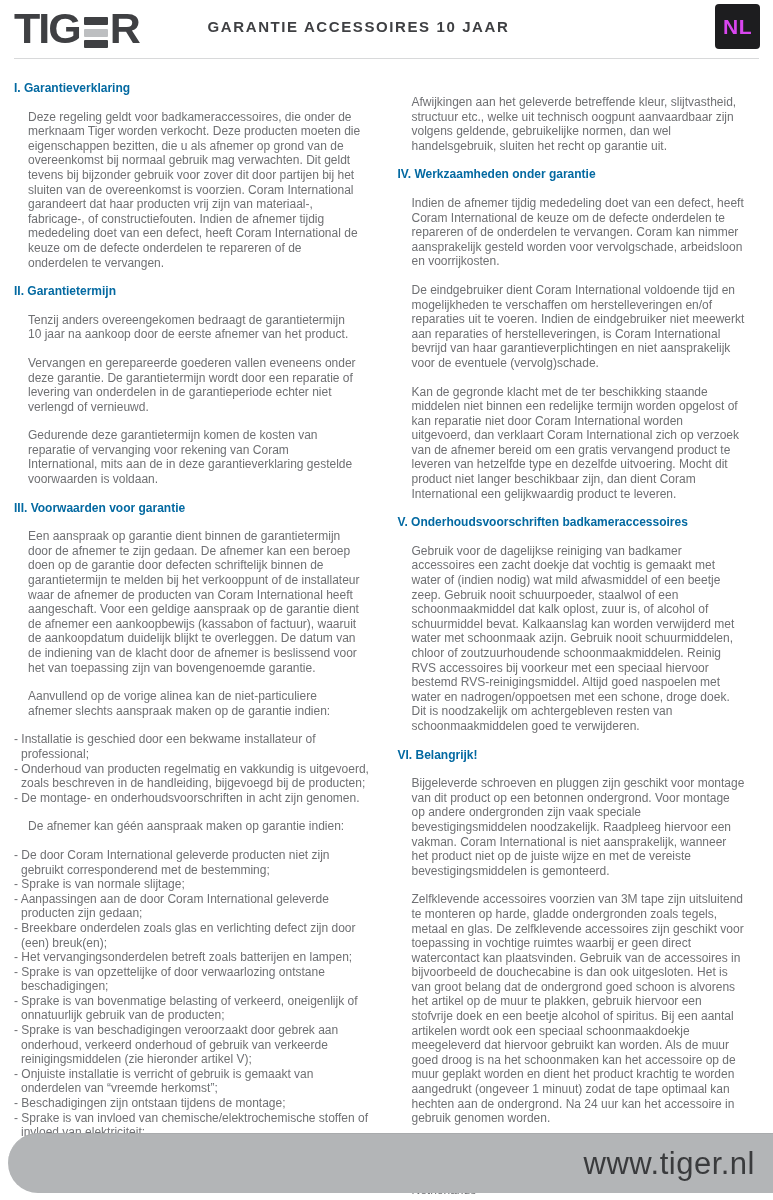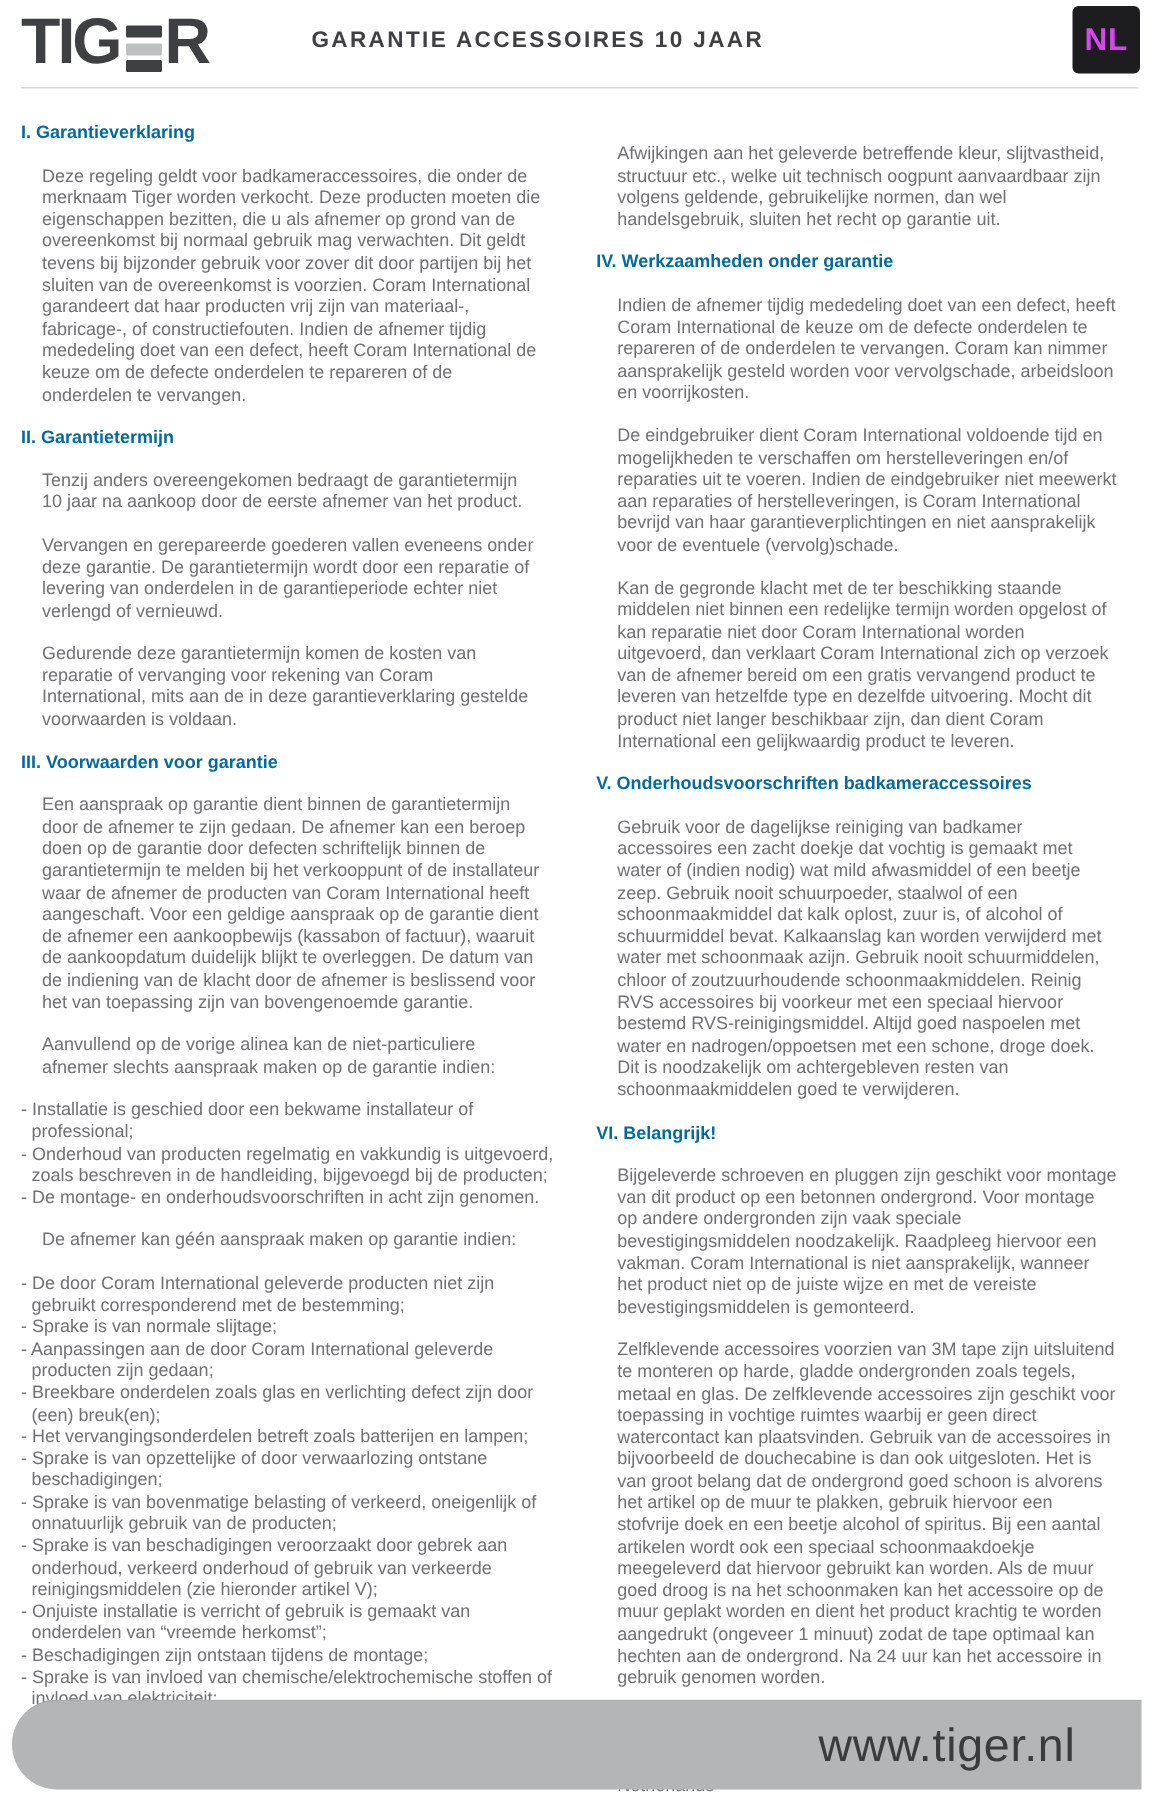--- a/index.html
+++ b/index.html
@@ -83,27 +83,27 @@
   h2.first{margin-top:0;}
   p{margin:14px;}
   .gap{margin-bottom:14px;}
   .li{
     padding-left:7px;
     text-indent:-7px;
   }
   
   .footer{
     position:absolute;
-    left:8px;right:12px;bottom:7px;
+    left:8px;right:0;bottom:7px;
     height:60px;
     background:#b3b5b7;
     border-radius:30px 0 0 30px;
     border-top:1px solid #a9abad;
     display:flex;align-items:center;justify-content:flex-end;
-    padding-right:44px;
+    padding-right:18px;
     box-sizing:border-box;
   }
   .footer .site{
     font-size:31px;
     color:#3a3b3d;
     letter-spacing:.5px;
   }
 </style>
 </head>
 <body>

